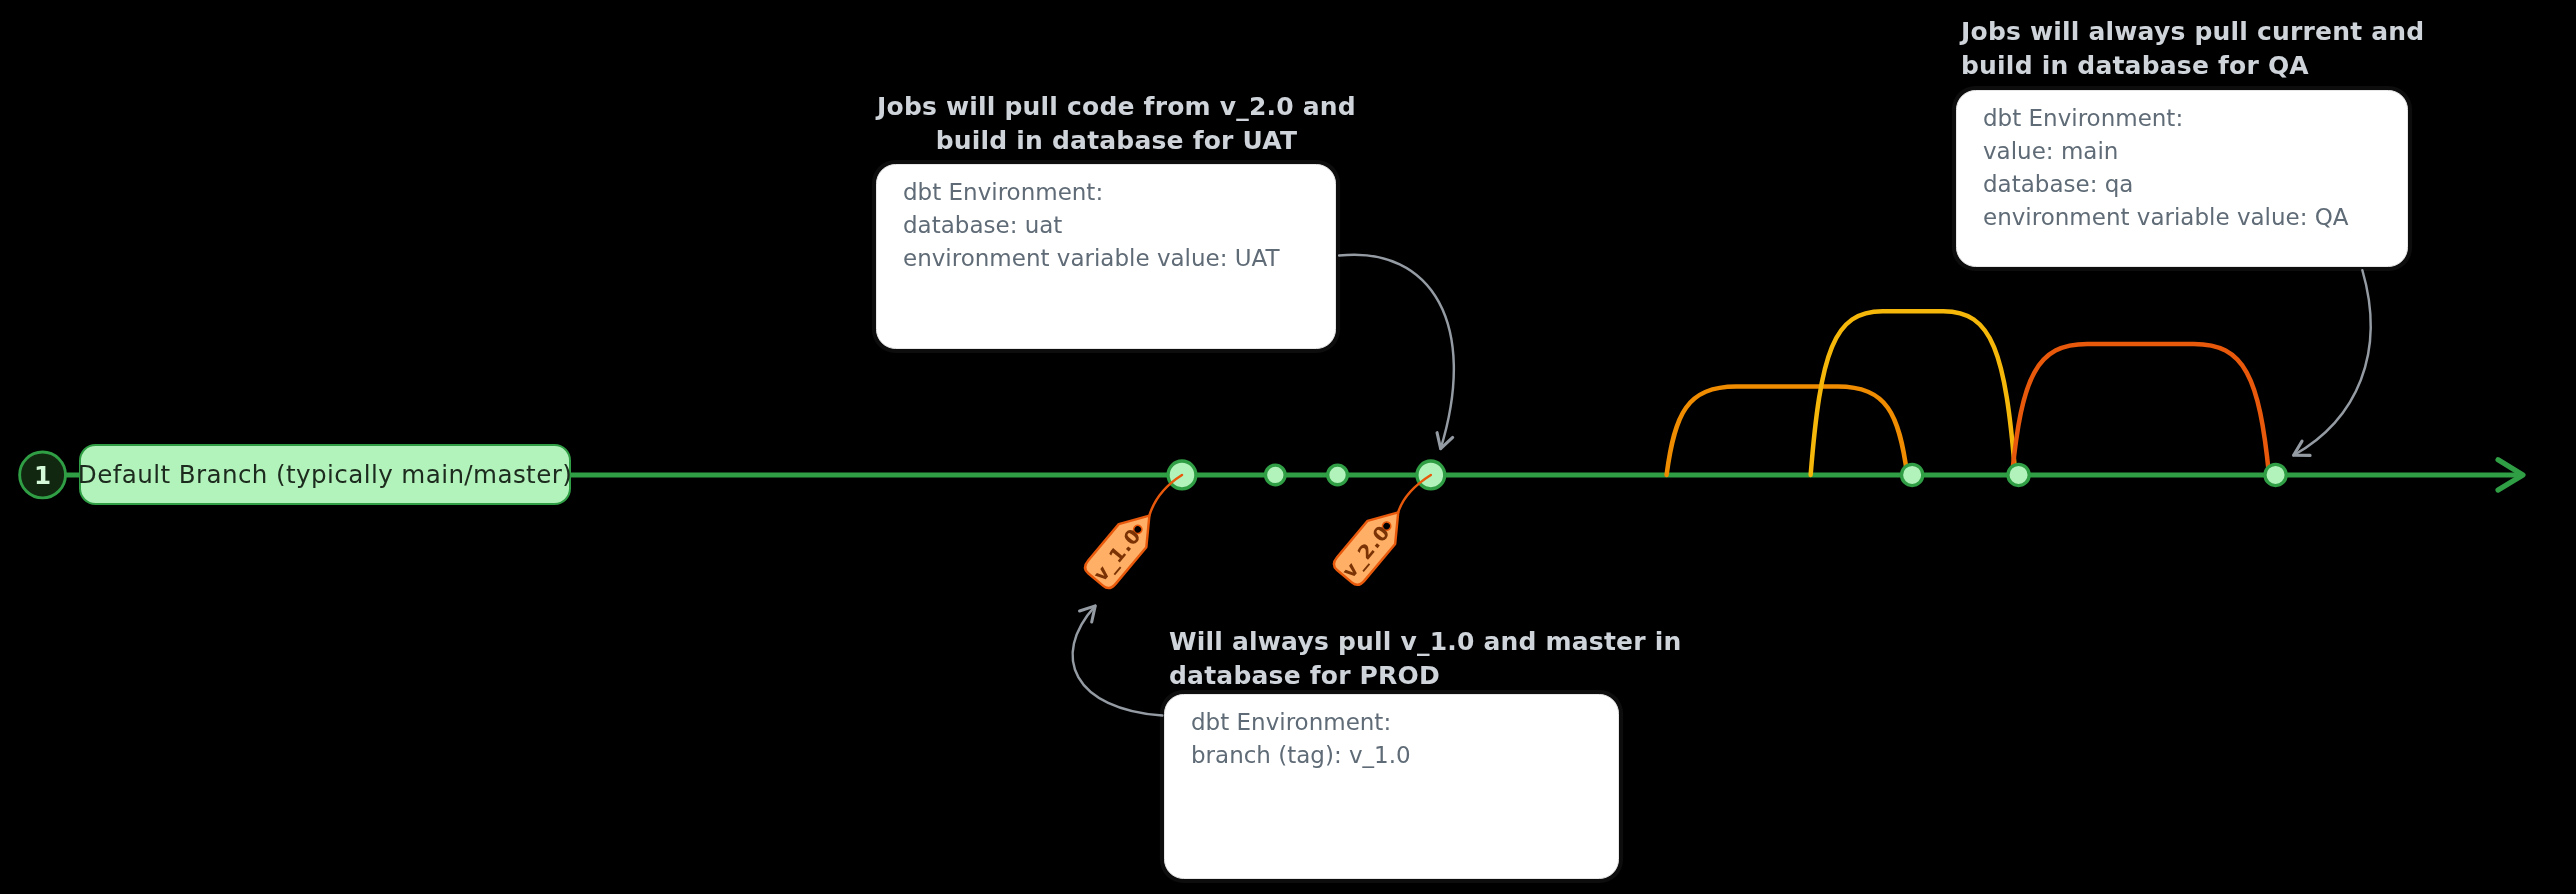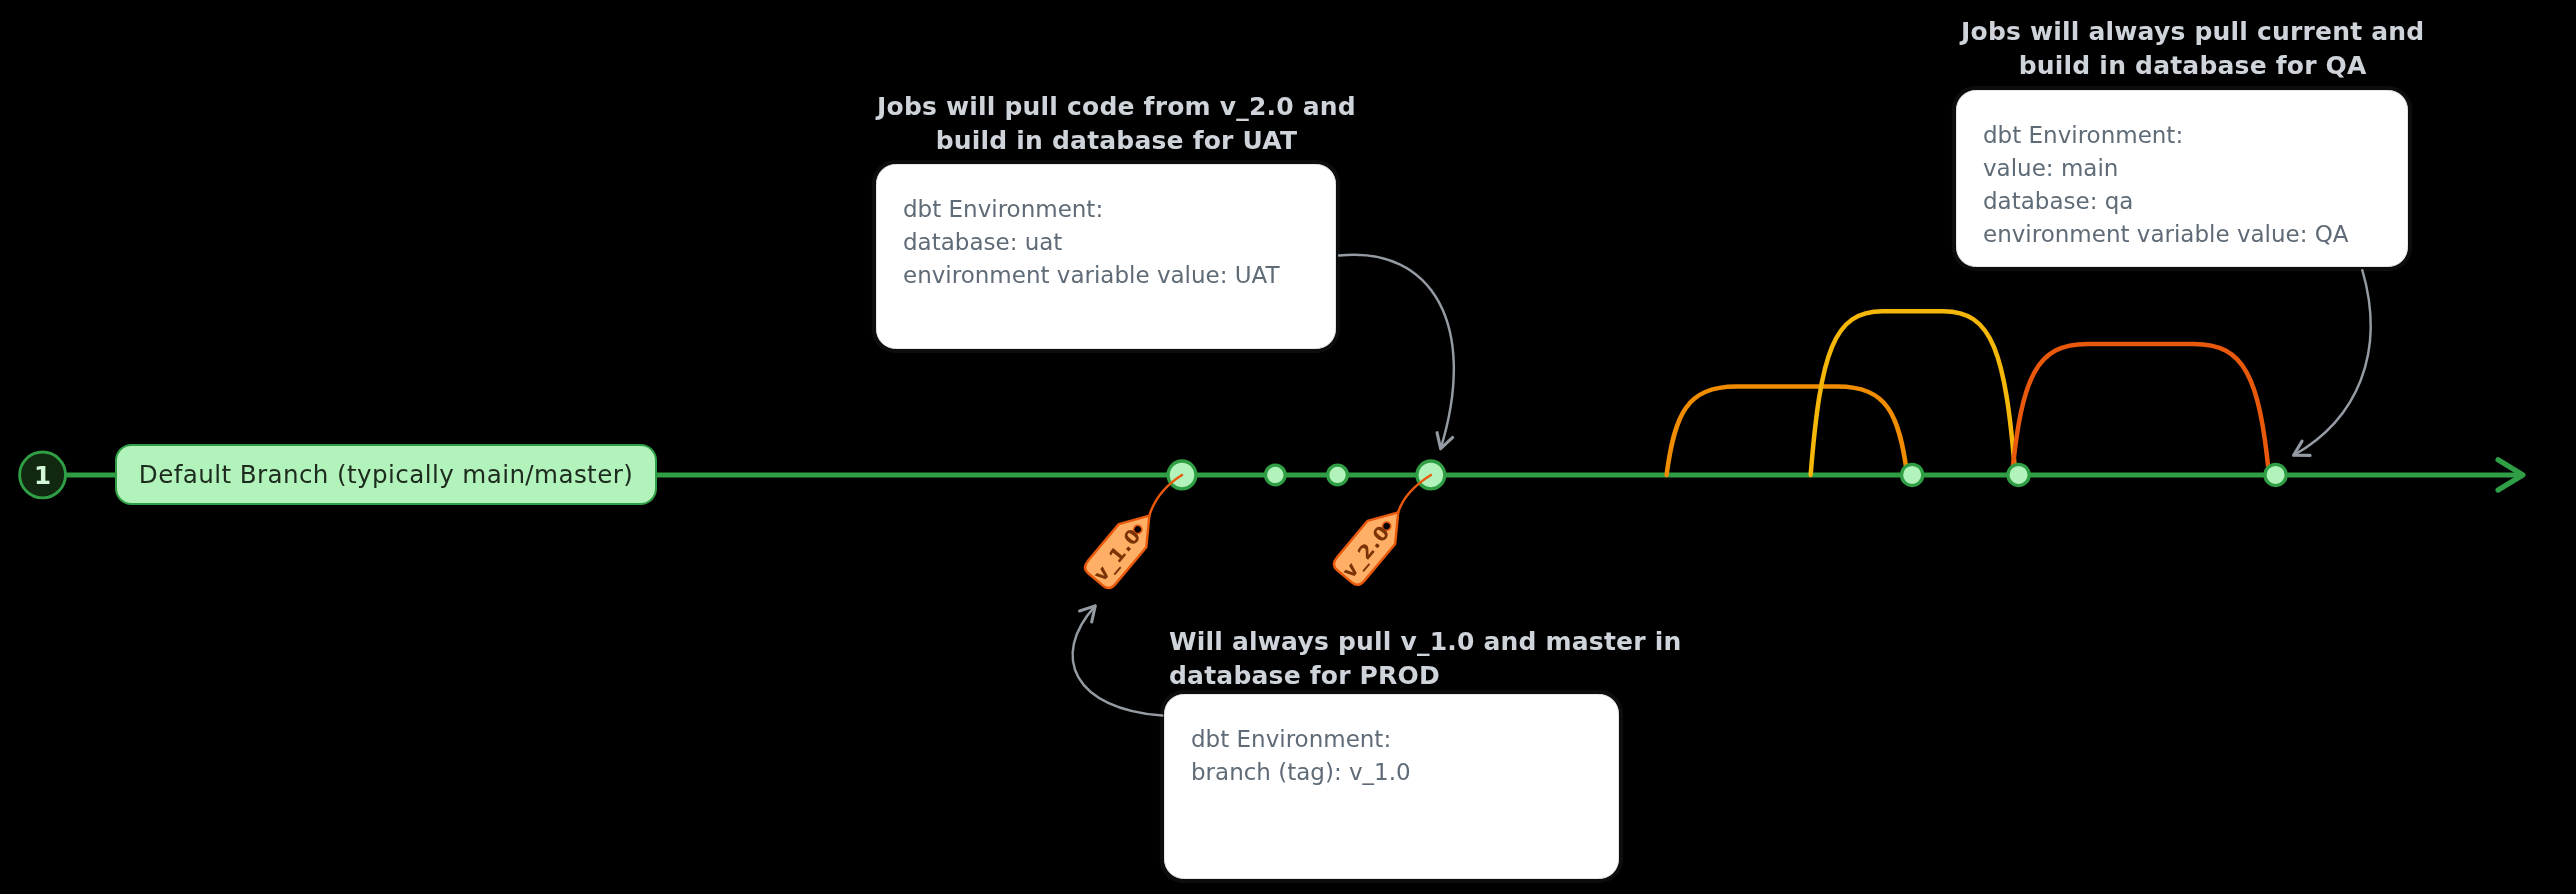--- a/index.html
+++ b/index.html
@@ -33,63 +33,62 @@
   .tag-body { fill: #ffb066; stroke: #e8590c; stroke-width: 3; stroke-linejoin: round; }
   .tag-hole { fill: #000; stroke: #e8590c; stroke-width: 2; }
   .tag-text { fill: #7b3305; font-size: 24px; font-weight: 600; letter-spacing: 1px; text-anchor: middle; }
   .tag-string { fill: none; stroke: #e8590c; stroke-width: 3; stroke-linecap: round; }
   
   .pointer { fill: none; stroke: #949ba3; stroke-width: 3; stroke-linecap: round; }
   
   .pill {
     position: absolute;
     left: 79px; top: 444px;
-    width: 542px; height: 61px;
+    width: 492px; height: 61px;
     box-sizing: border-box;
     background: #b2f2bb;
     border: 2.5px solid #2f9e44;
     border-radius: 16.4px;
     display: flex;
     align-items: center;
     justify-content: center;
     font-size: 24.6px;
     color: #1c2b1e;
     letter-spacing: 0.4px;
     white-space: nowrap;
-    margin-left: 36px;
   }
   
   .heading {
     position: absolute;
     color: #ced4da;
     font-size: 25px;
     font-weight: 600;
     line-height: 34px;
     white-space: pre-line;
     letter-spacing: 0.2px;
   }
   
   .callout {
     position: absolute;
     box-sizing: border-box;
     background: #ffffff;
     border: 1.6px solid #e7e7e7;
     border-radius: 19.6px;
-    padding: 28px 26px;
+    padding: 11px 26px;
     box-shadow: 0 0 0 4.1px rgba(255,255,255,0.05);
   }
   .callout .line {
     font-size: 23px;
     line-height: 33px;
     color: #5f6b76;
     white-space: nowrap;
   }
   .heading-uat  { left: 877px; top: 90px; text-align: center; }
   .callout-uat  { left: 876px; top: 164px; width: 460px; height: 185px; }
-  .heading-qa   { left: 1961px; top: 14.7px; text-align: center; }
+  .heading-qa   { left: 1961px; top: 14.7px; }
   .callout-qa   { left: 1956px; top: 90px; width: 452px; height: 177px; }
   .heading-prod { left: 1169px; top: 625px; }
   .callout-prod { left: 1164px; top: 694px; width: 455px; height: 185px; }
 </style>
 </head>
 <body>
 
 <div class="canvas">
 
   <svg class="diagram-svg" width="2576" height="895" viewBox="0 0 3147 1093">

